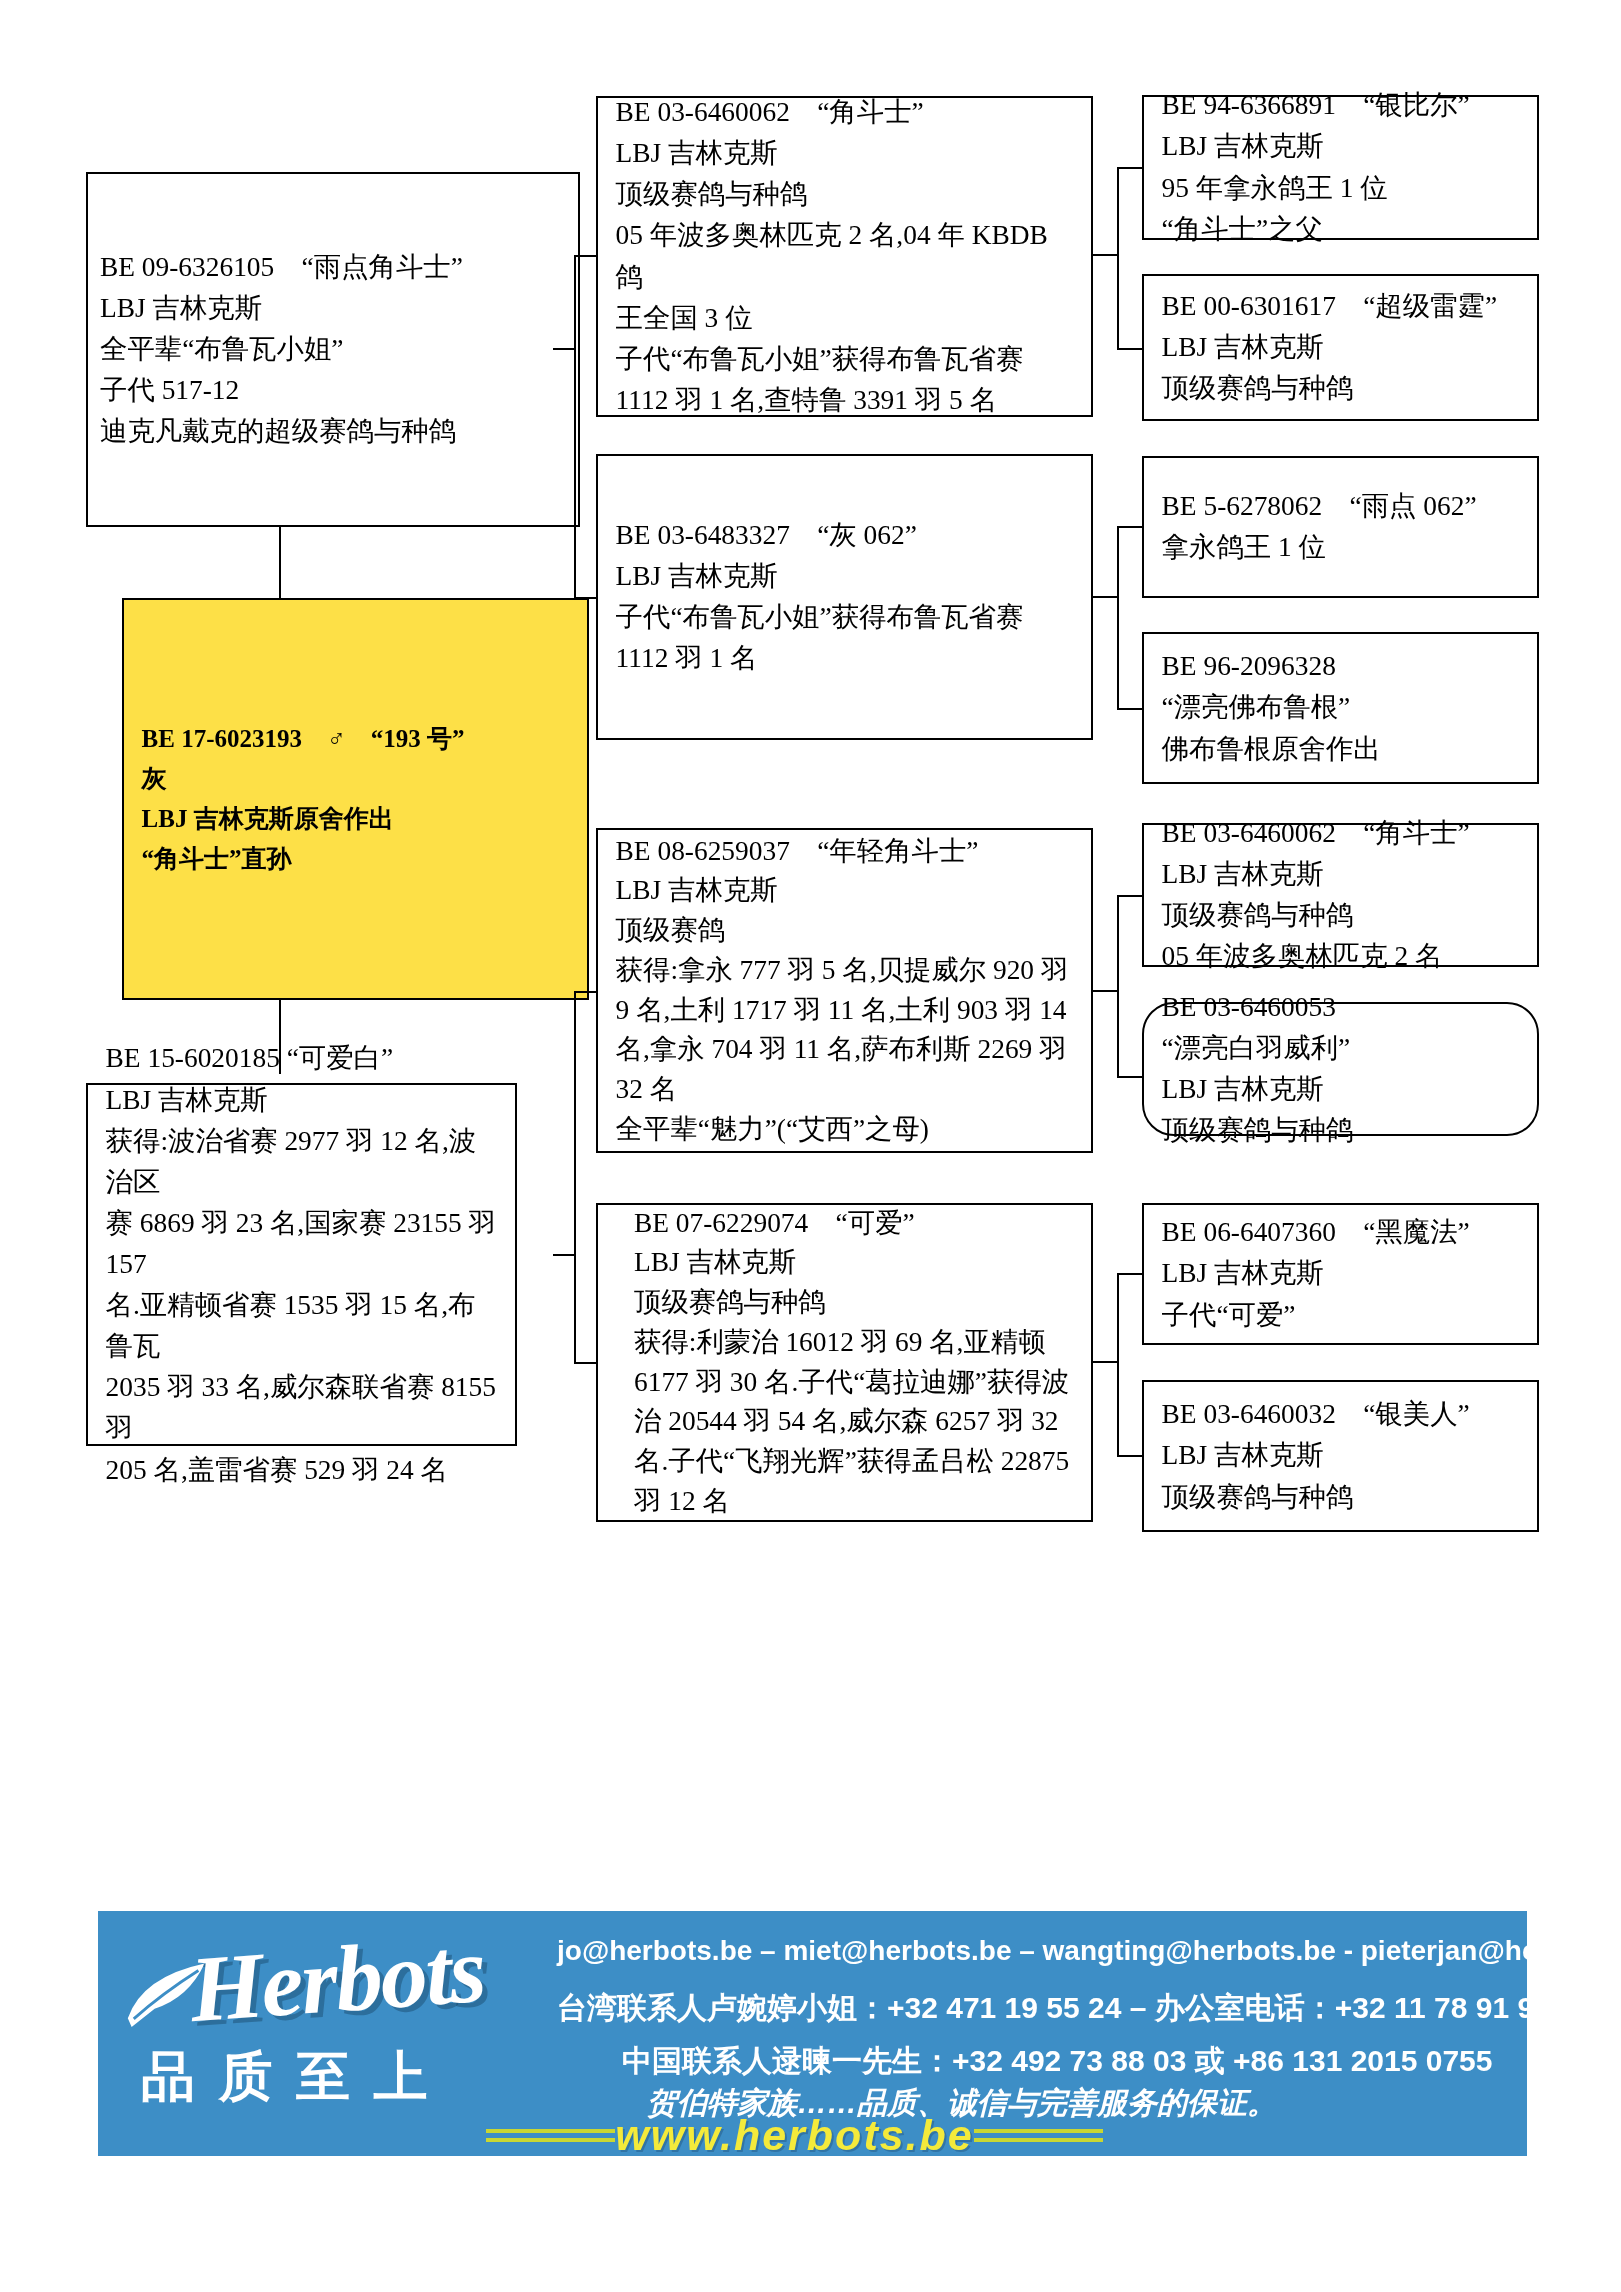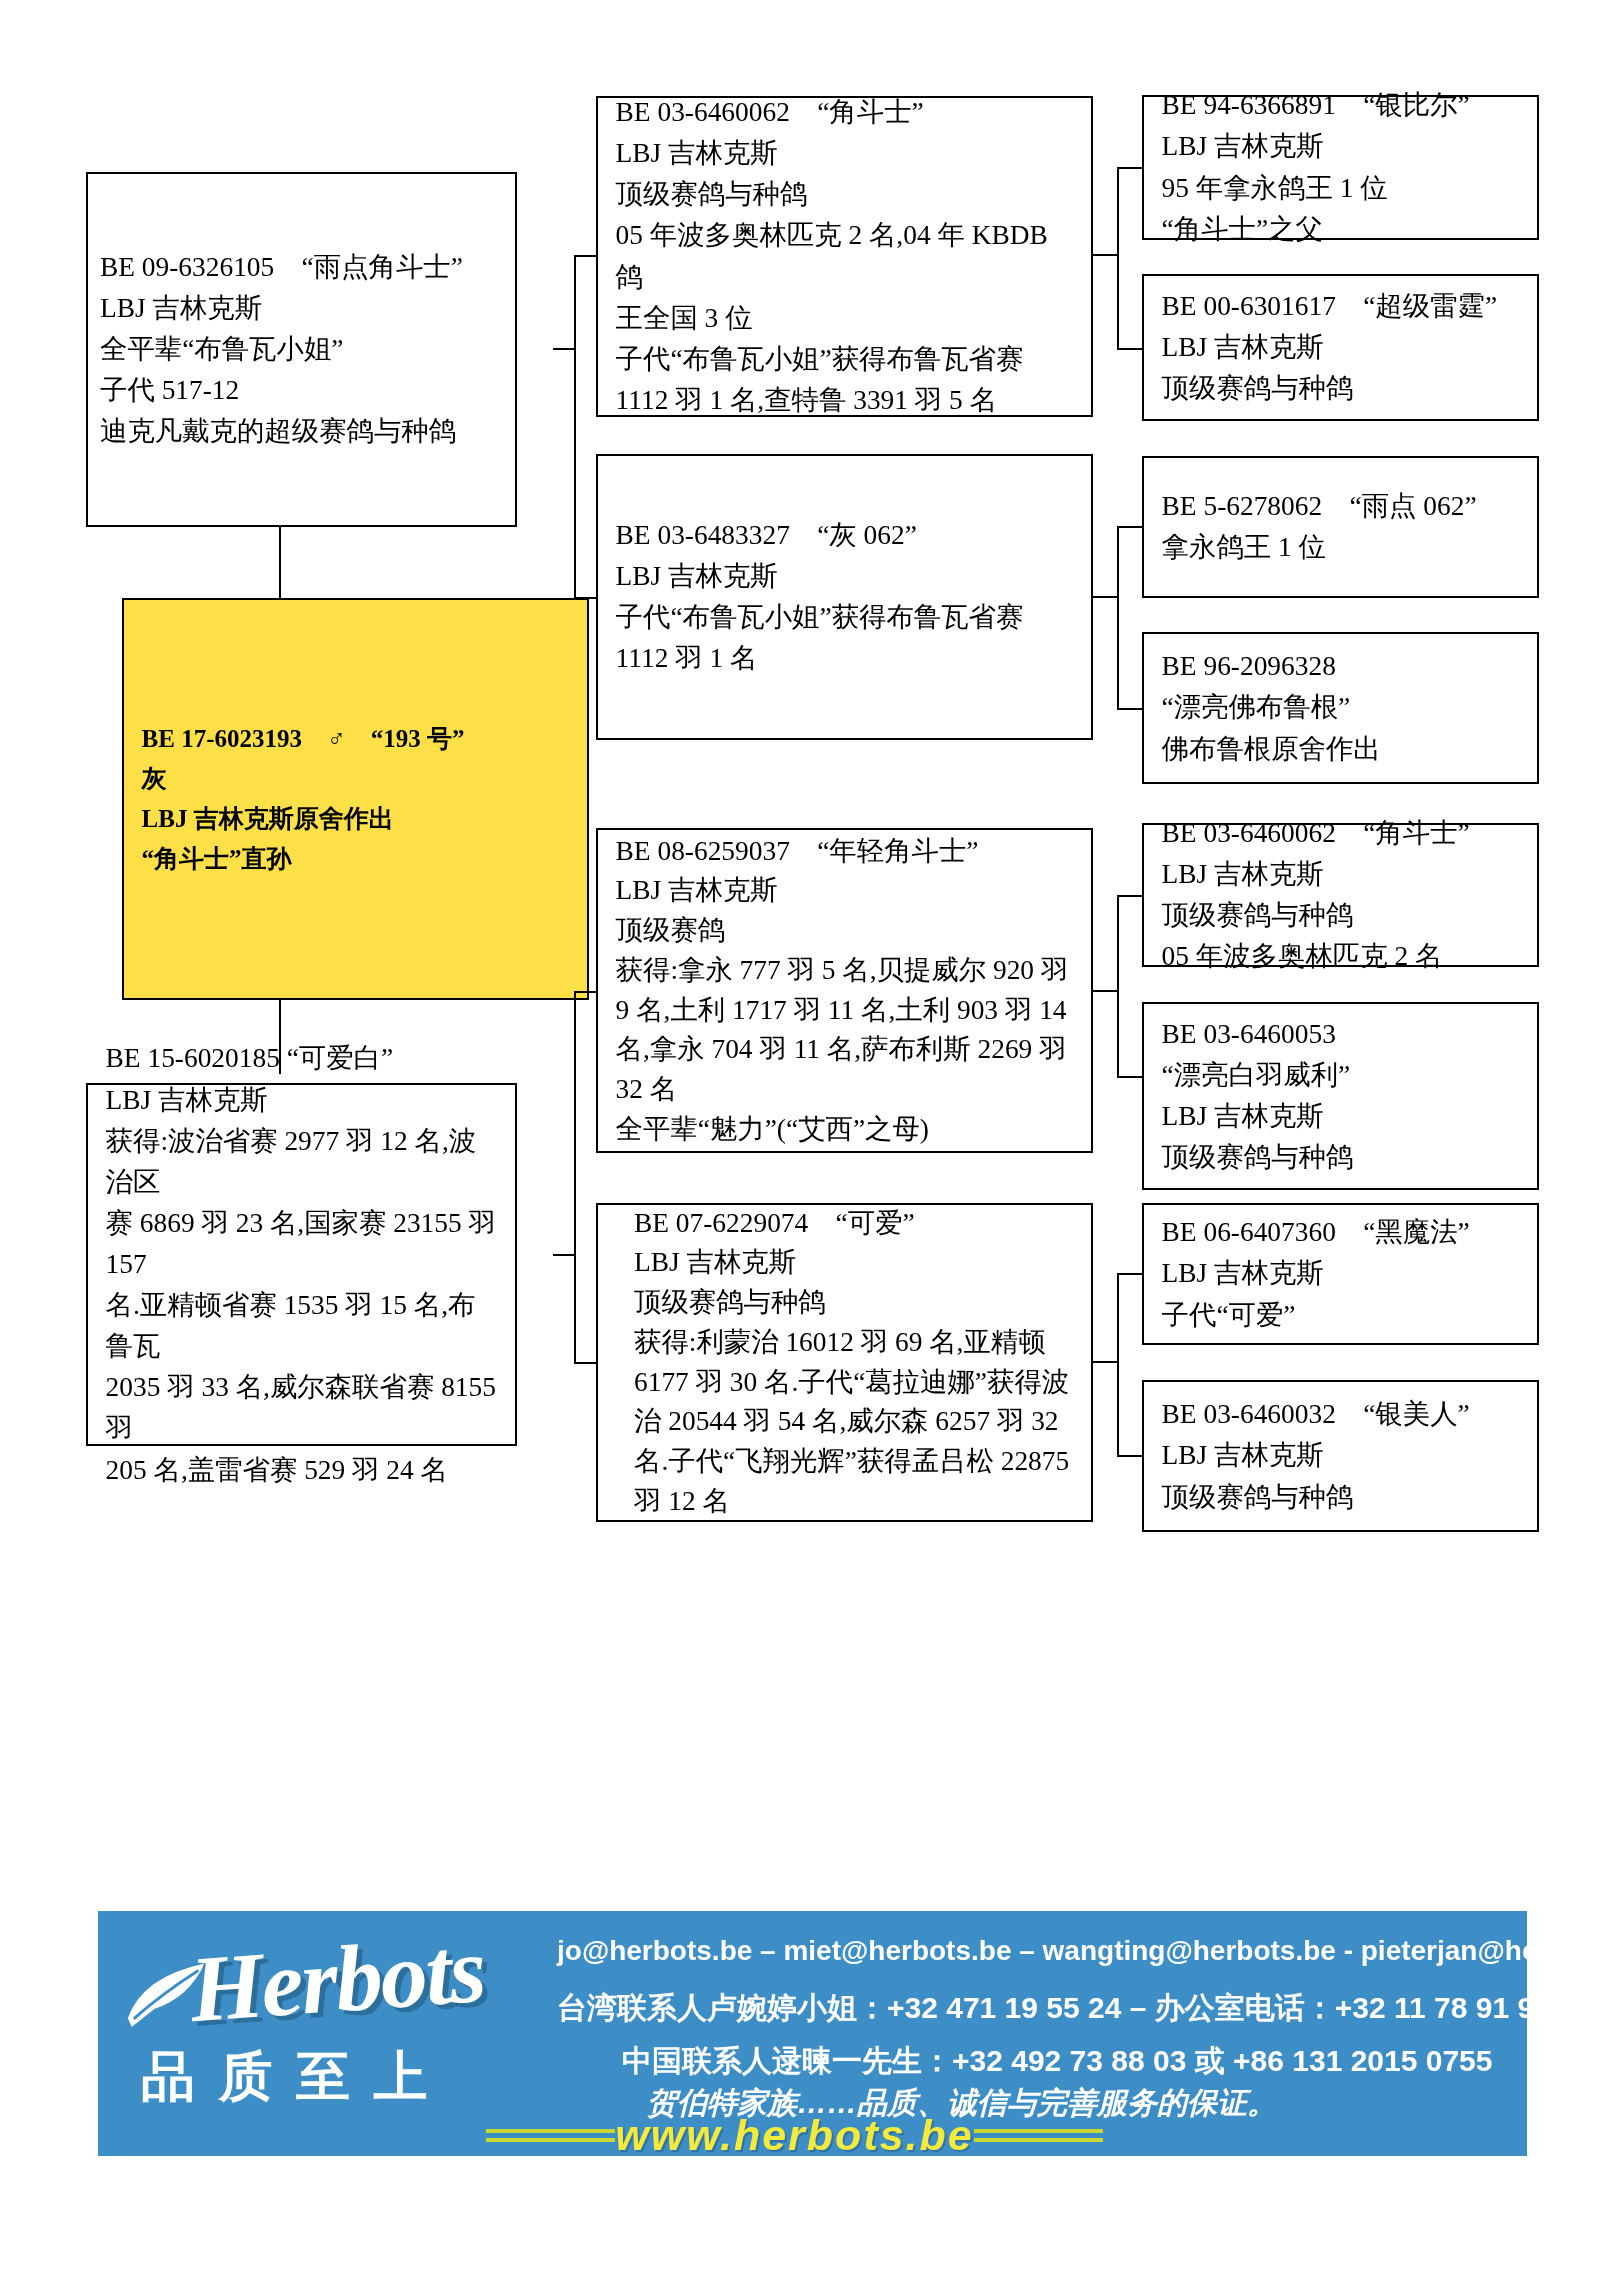--- a/index.html
+++ b/index.html
@@ -71,21 +71,21 @@
     color:#f4ea3b;font-weight:bold;font-style:italic;font-size:43px;
     letter-spacing:2px;white-space:nowrap;
     text-shadow:2px 2px 0 rgba(25,70,105,.35);
   }
 </style>
 </head>
 <body>
 
 <div id="page">
 
-  <div class="box" style="left:86px;top:172px;width:431px;height:355px;padding-left:12px;">
+  <div class="box" style="left:86px;top:172px;width:494px;height:355px;padding-left:12px;">
     <span class="txt">BE 09-6326105　“雨点角斗士”
 LBJ 吉林克斯
 全平辈“布鲁瓦小姐”
 子代 517-12
 迪克凡戴克的超级赛鸽与种鸽</span>
   </div>
 
   <div class="box subject" style="left:86px;top:598px;width:467px;height:402px;">
     <span class="txt">BE 17-6023193　♂　“193 号”
 灰
@@ -161,21 +161,21 @@
     <span class="txt">BE 96-2096328
 “漂亮佛布鲁根”
 佛布鲁根原舍作出</span>
   </div>
   <div class="box" style="left:1142px;top:823px;width:397px;height:144px;">
     <span class="txt">BE 03-6460062　“角斗士”
 LBJ 吉林克斯
 顶级赛鸽与种鸽
 05 年波多奥林匹克 2 名</span>
   </div>
-  <div class="box" style="left:1142px;top:1002px;width:397px;height:188px;">
+  <div class="box" style="left:1142px;top:1002px;width:397px;height:134px;border-radius:32px;">
     <span class="txt">BE 03-6460053
 “漂亮白羽威利”
 LBJ 吉林克斯
 顶级赛鸽与种鸽</span>
   </div>
   <div class="box" style="left:1142px;top:1203px;width:397px;height:142px;">
     <span class="txt">BE 06-6407360　“黑魔法”
 LBJ 吉林克斯
 子代“可爱”</span>
   </div>

